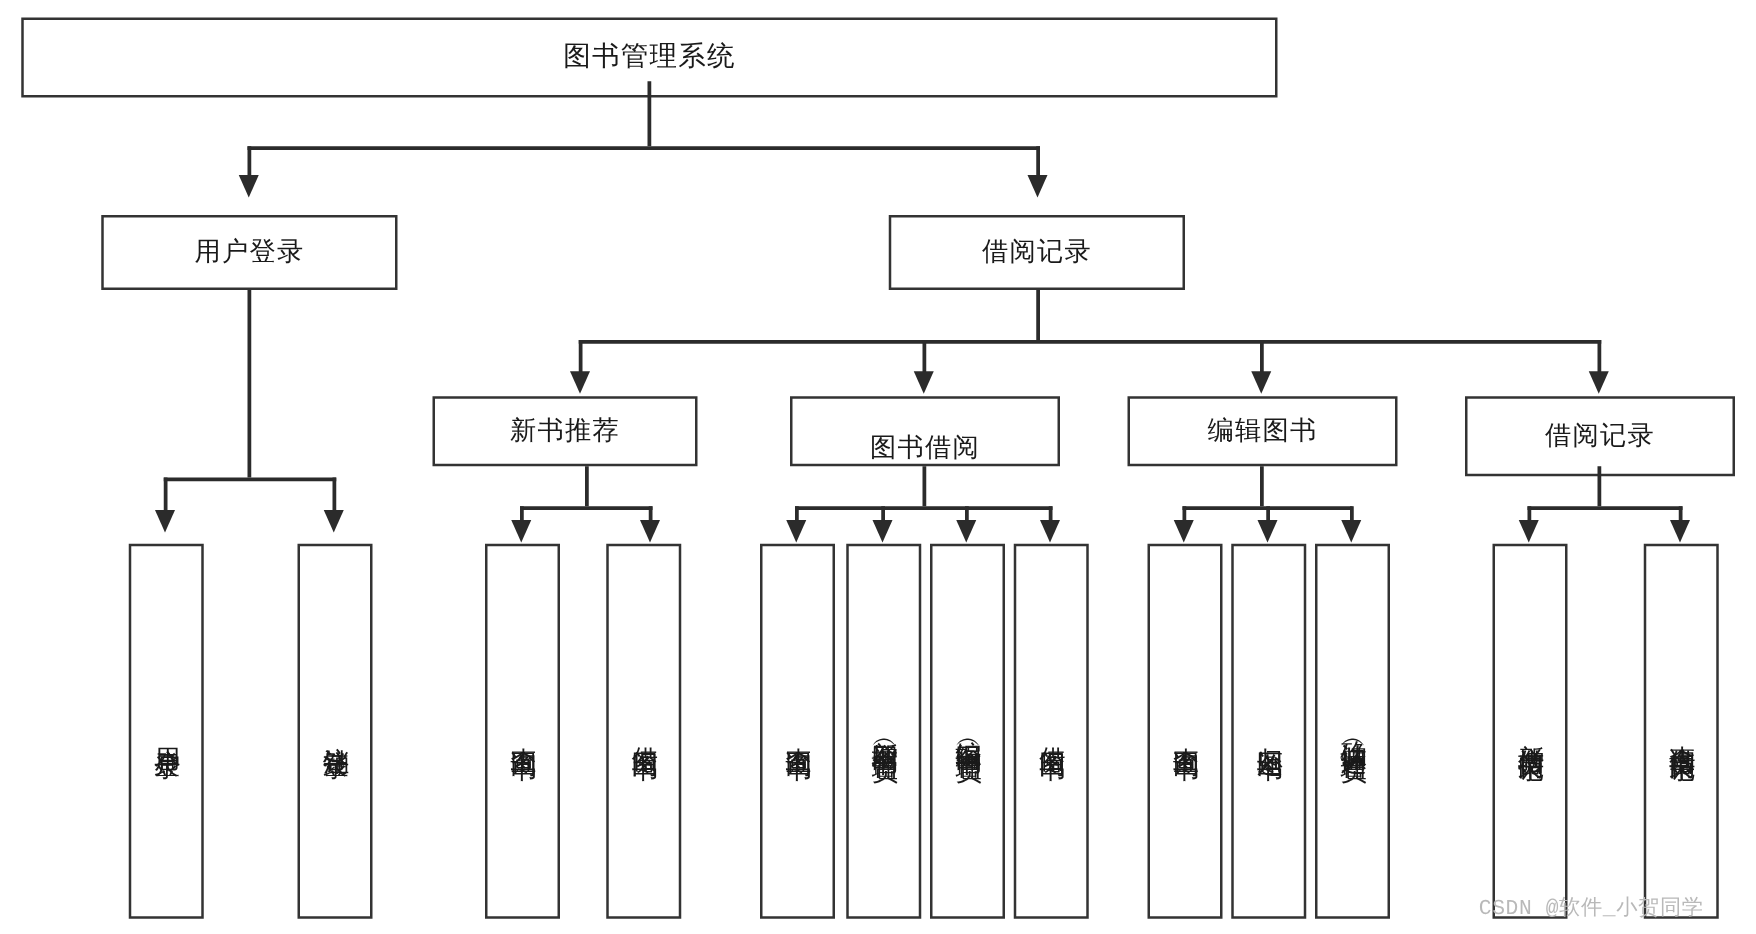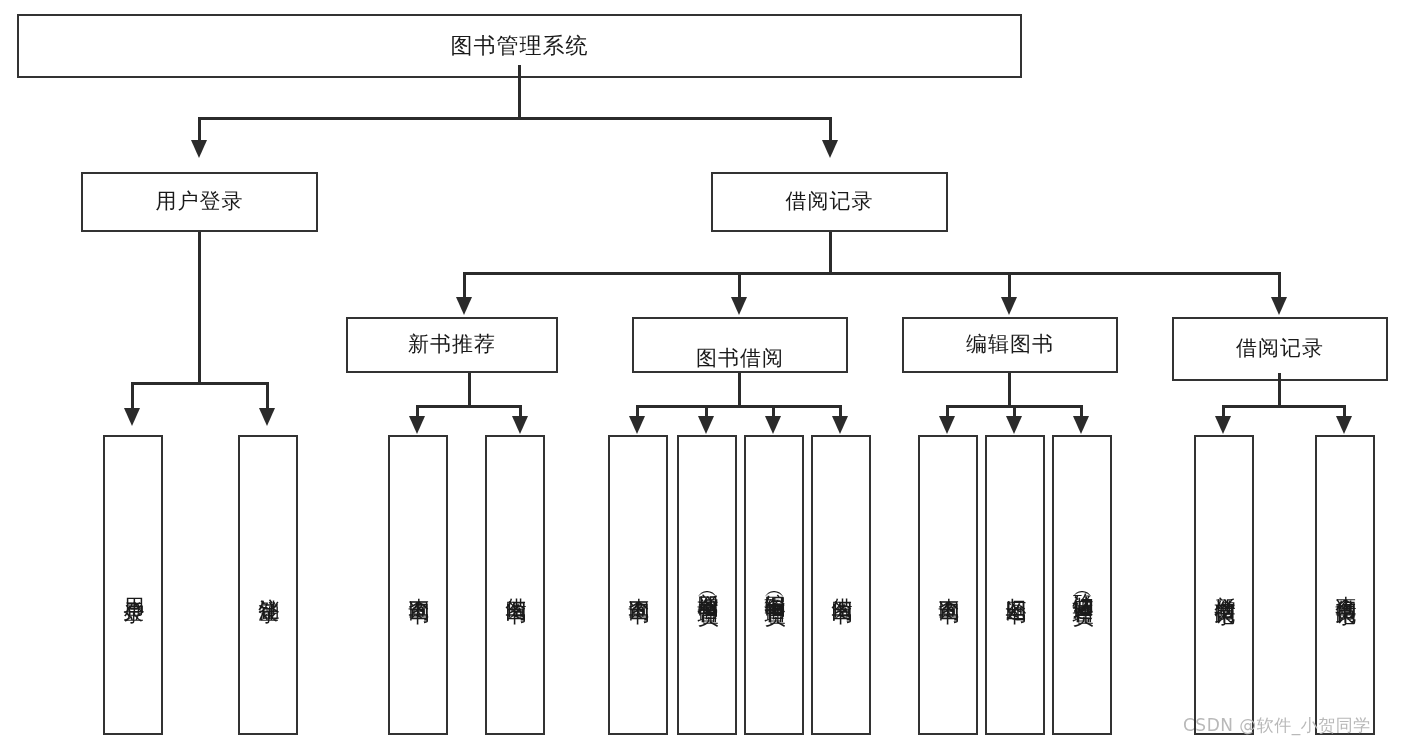--- a/index.html
+++ b/index.html
@@ -197,15 +197,15 @@
   <div class="conn v" style="left:1343px; top:405px; width:3px; height:15px;"></div>
   <div class="arrow" style="left:1336px; top:416px;"></div>
 
   <div class="node v" style="left:1194px; top:435px; width:60px; height:300px;">
     <span>新增借阅记录</span>
   </div>
   <div class="node v" style="left:1315px; top:435px; width:60px; height:300px;">
     <span>查询借阅记录</span>
   </div>
 
-  <div class="watermark" style="left:1183px; top:714px;">CSDN @软件_小贺同学</div>
+  <div class="watermark" style="left:1183px; top:714px;font-family:Liberation Mono, monospace;">CSDN @软件_小贺同学</div>
 
 </div>
 
 </body></html>

